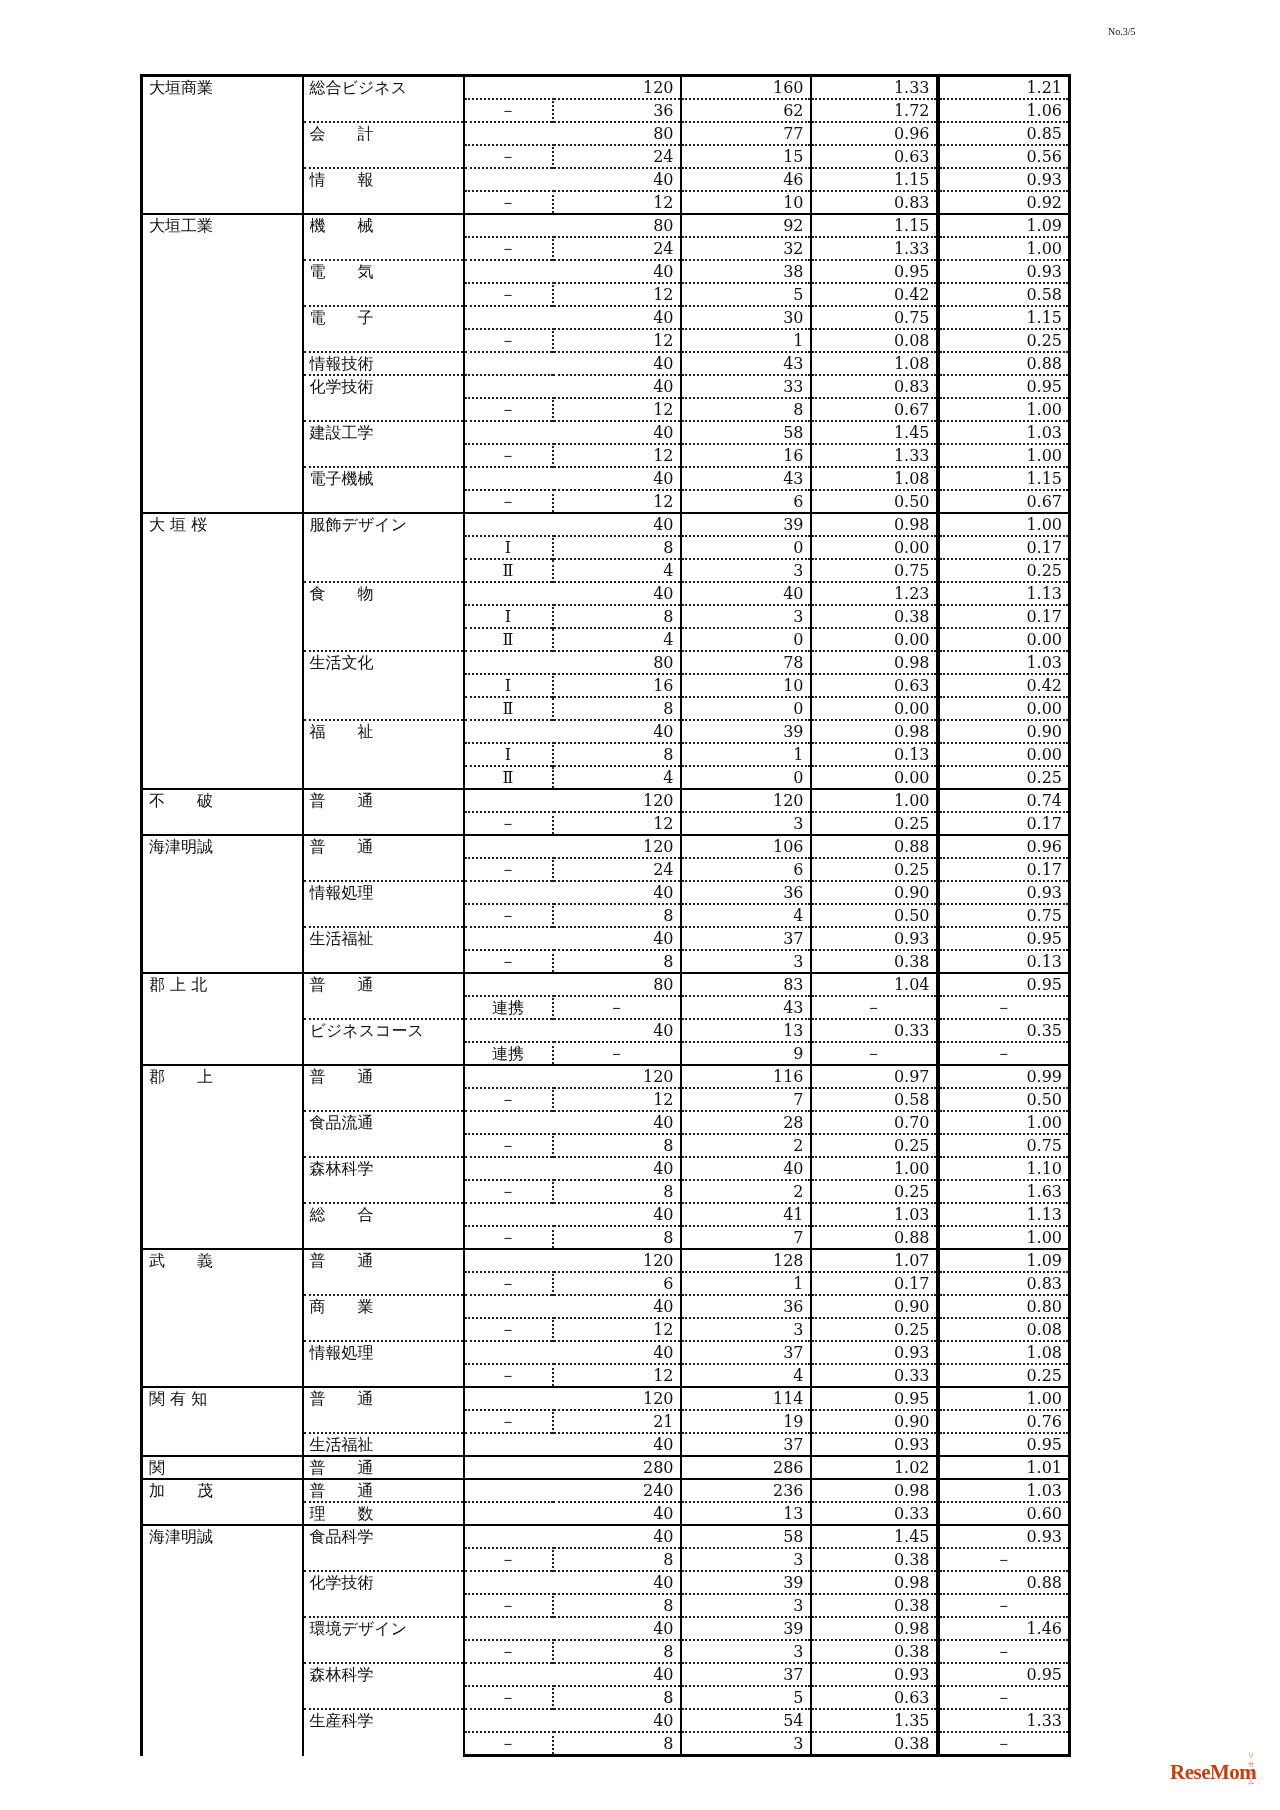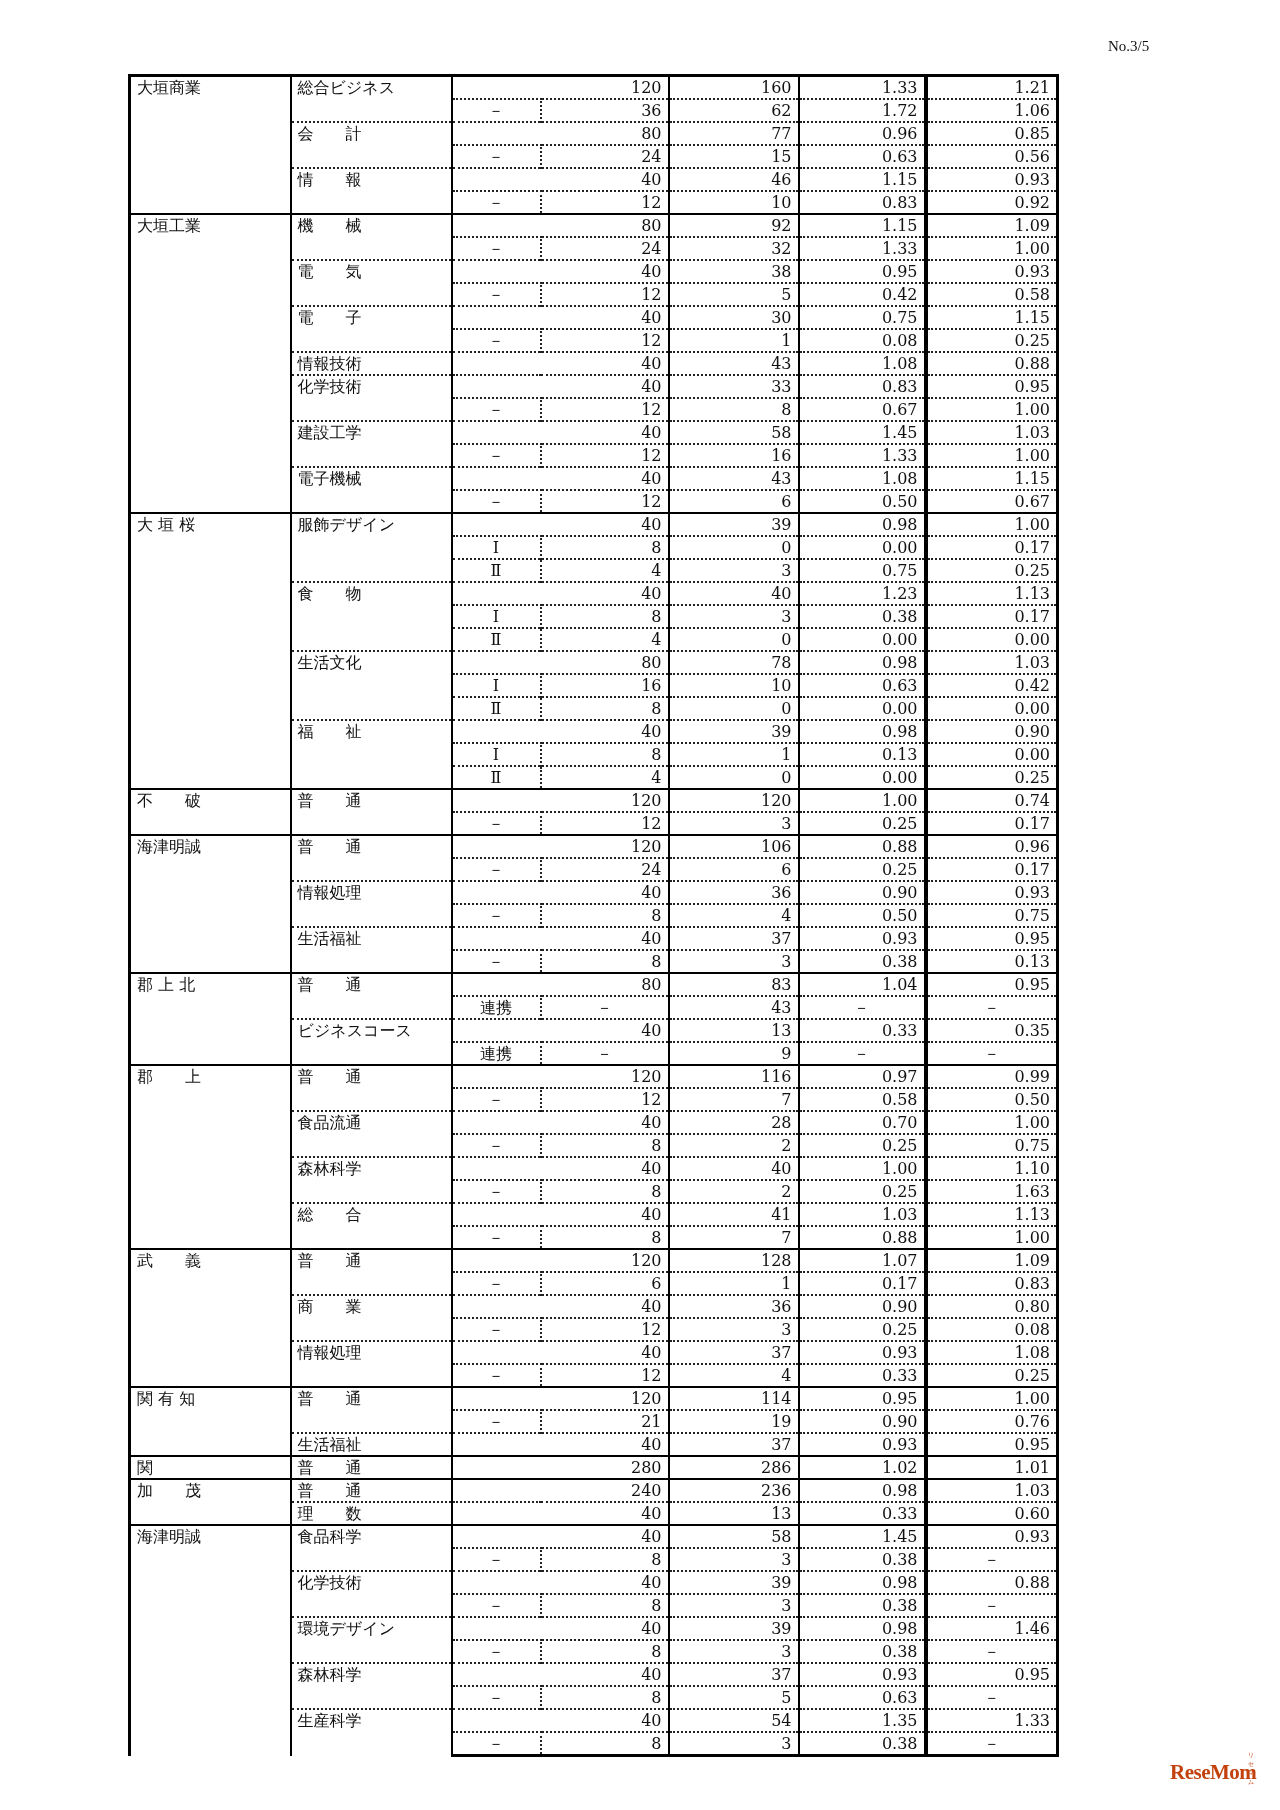--- a/index.html
+++ b/index.html
@@ -1,25 +1,25 @@
 <!DOCTYPE html>
 <html><head>
 <meta charset="utf-8">
 <style>
   html, body { margin: 0; padding: 0; background: #ffffff; }
   body { width: 1280px; height: 1810px; position: relative; overflow: hidden;
          font-family: "DejaVu Serif", "Liberation Serif", serif; color: #111; }
-  .page-no { position: absolute; left: 1108px; top: 38px; font-size: 15px;
+  .page-no { position: absolute; left: 1108px; top: 26px; font-size: 10px;
              font-family: "Liberation Serif", "DejaVu Serif", serif; }
   .logo { position: absolute; left: 1170px; top: 1760px; font-size: 21px; font-weight: bold;
           color: #c2410c; letter-spacing: -0.5px;
           font-family: Liberation Serif, serif; }
   .logo small { position: absolute; left: 78px; top: -9px; font-size: 6px; letter-spacing: 0; font-weight: normal; }
 
-  table.main { position: absolute; left: 128px; top: 74px; width: 928px;
+  table.main { position: absolute; left: 140px; top: 74px; width: 928px;
                border-collapse: collapse; table-layout: fixed; }
   table.main td { height: 21.6px; padding: 0 6px; font-size: 16px; line-height: 21px;
                   white-space: nowrap; overflow: hidden; box-sizing: border-box; }
   col.c-school { width: 161px; }
   col.c-course { width: 161px; }
   col.c-sub    { width: 89px; }
   col.c-cap    { width: 128px; }
   col.c-app    { width: 130px; }
   col.c-r1     { width: 127px; }
   col.c-r2     { width: 132px; }

